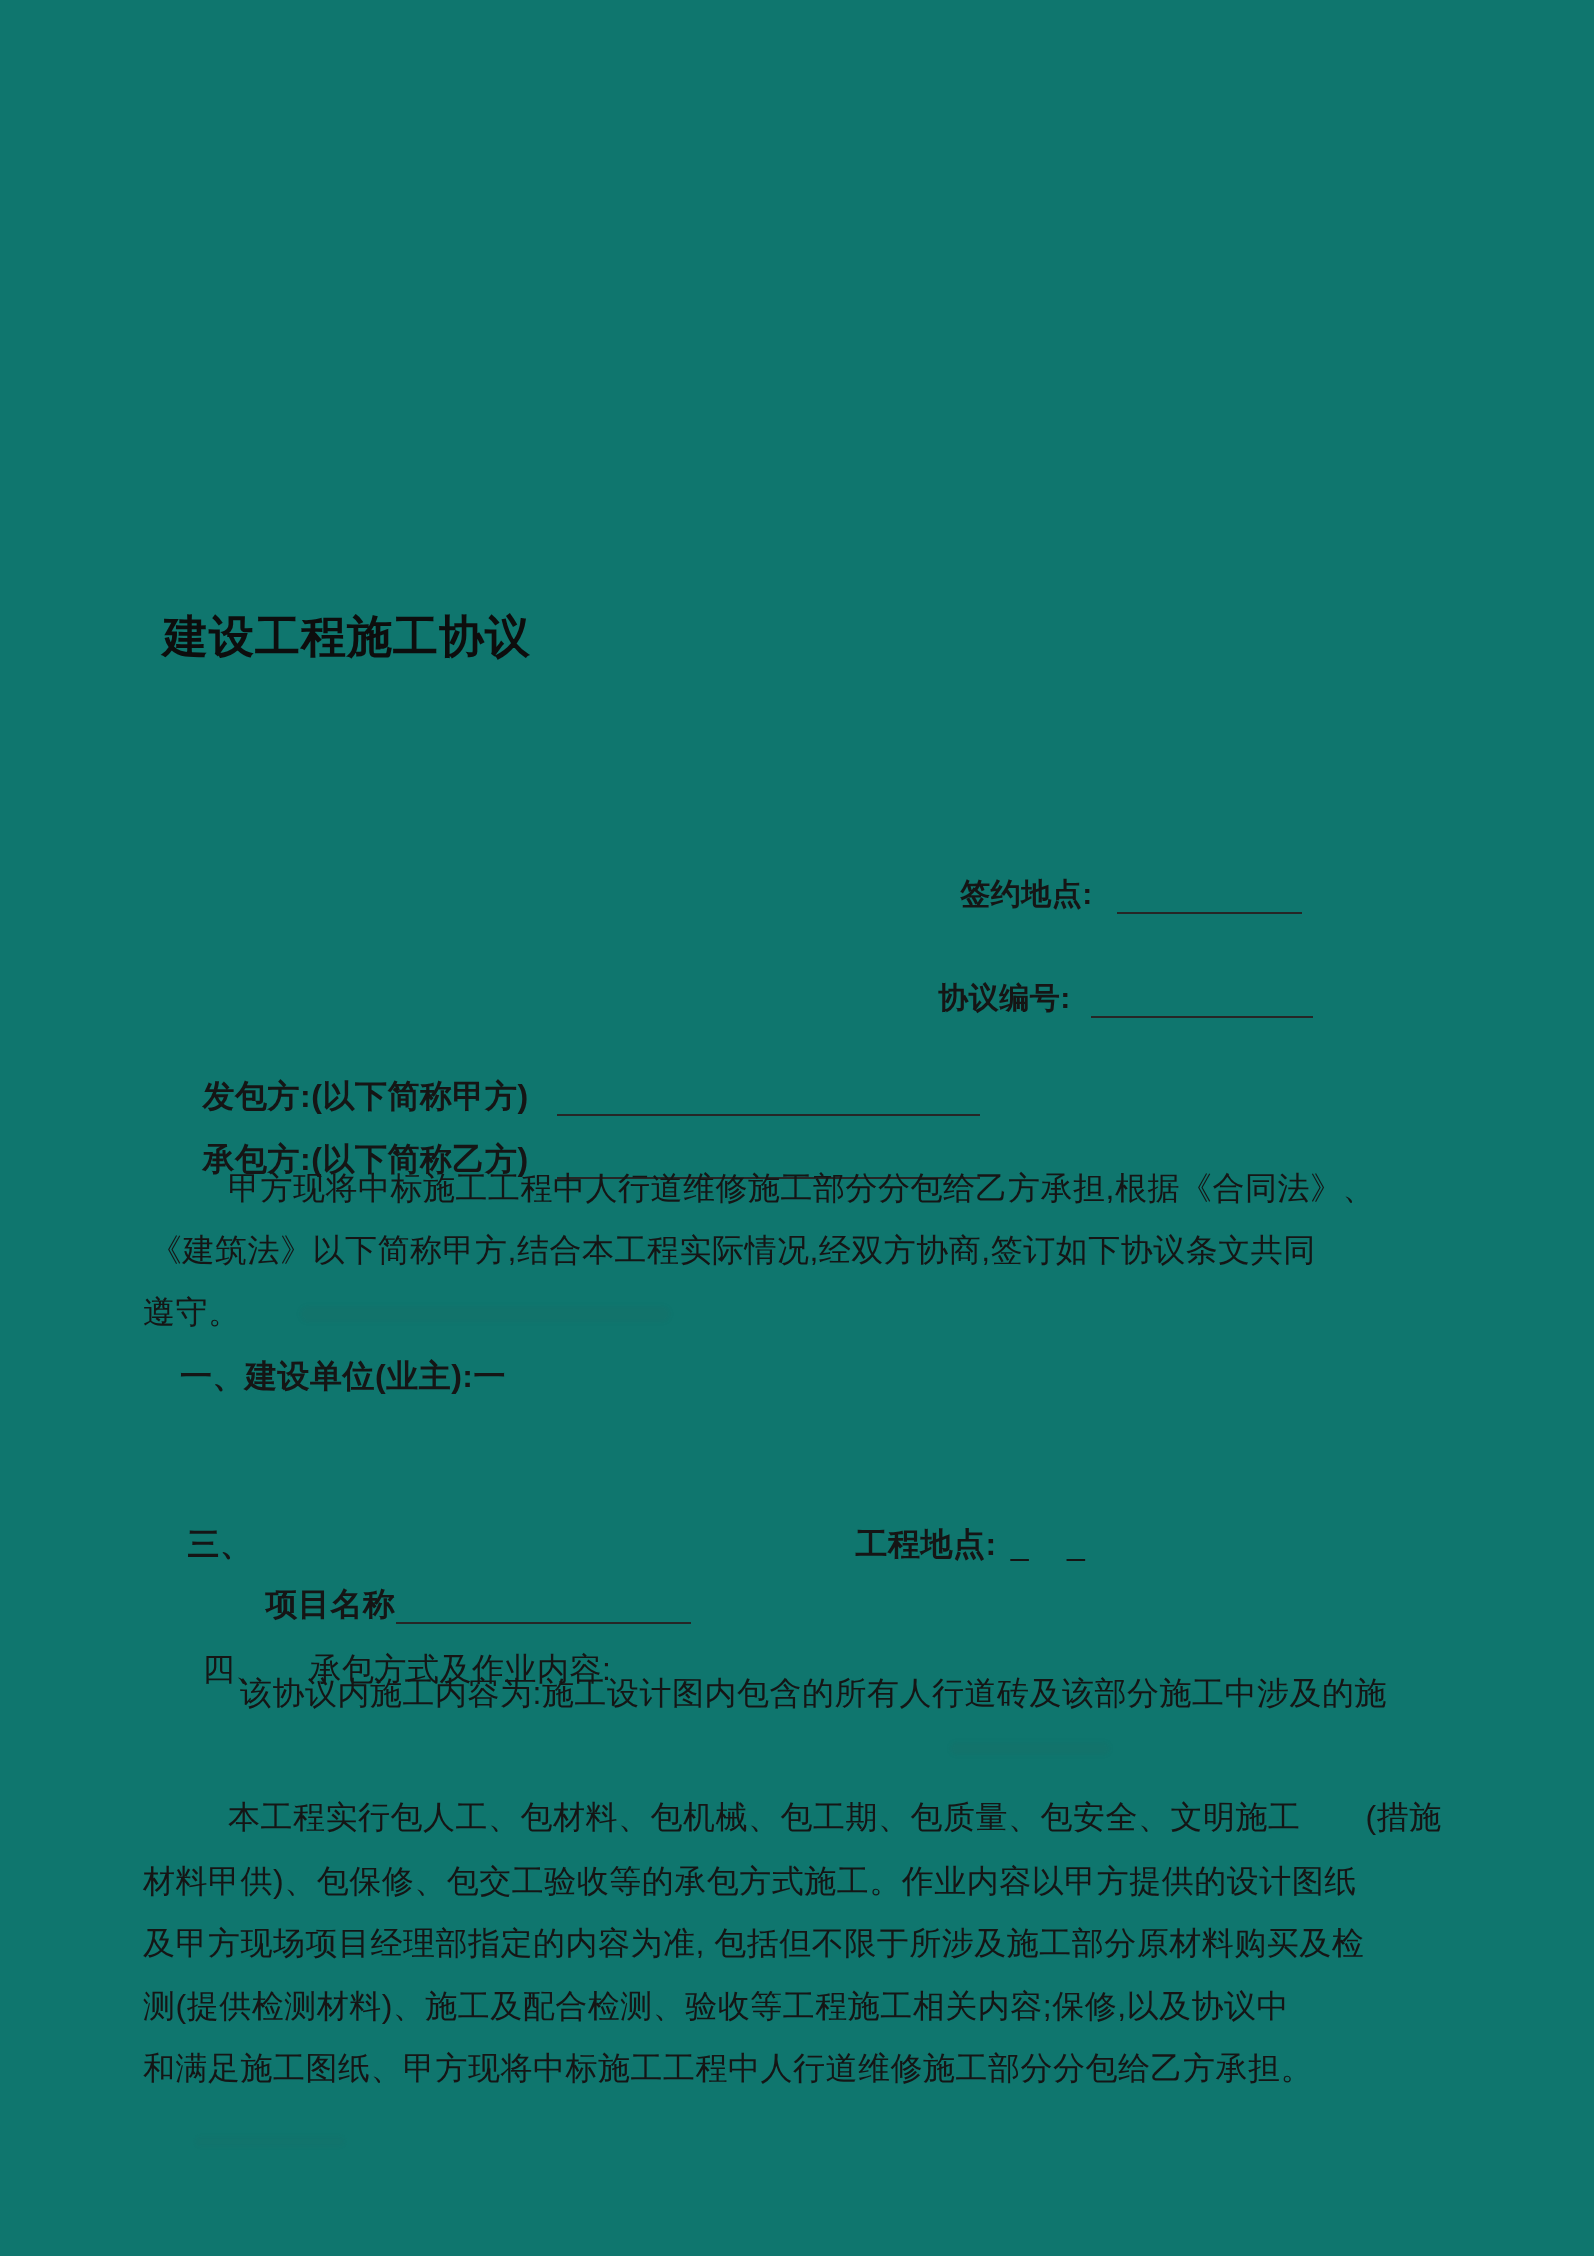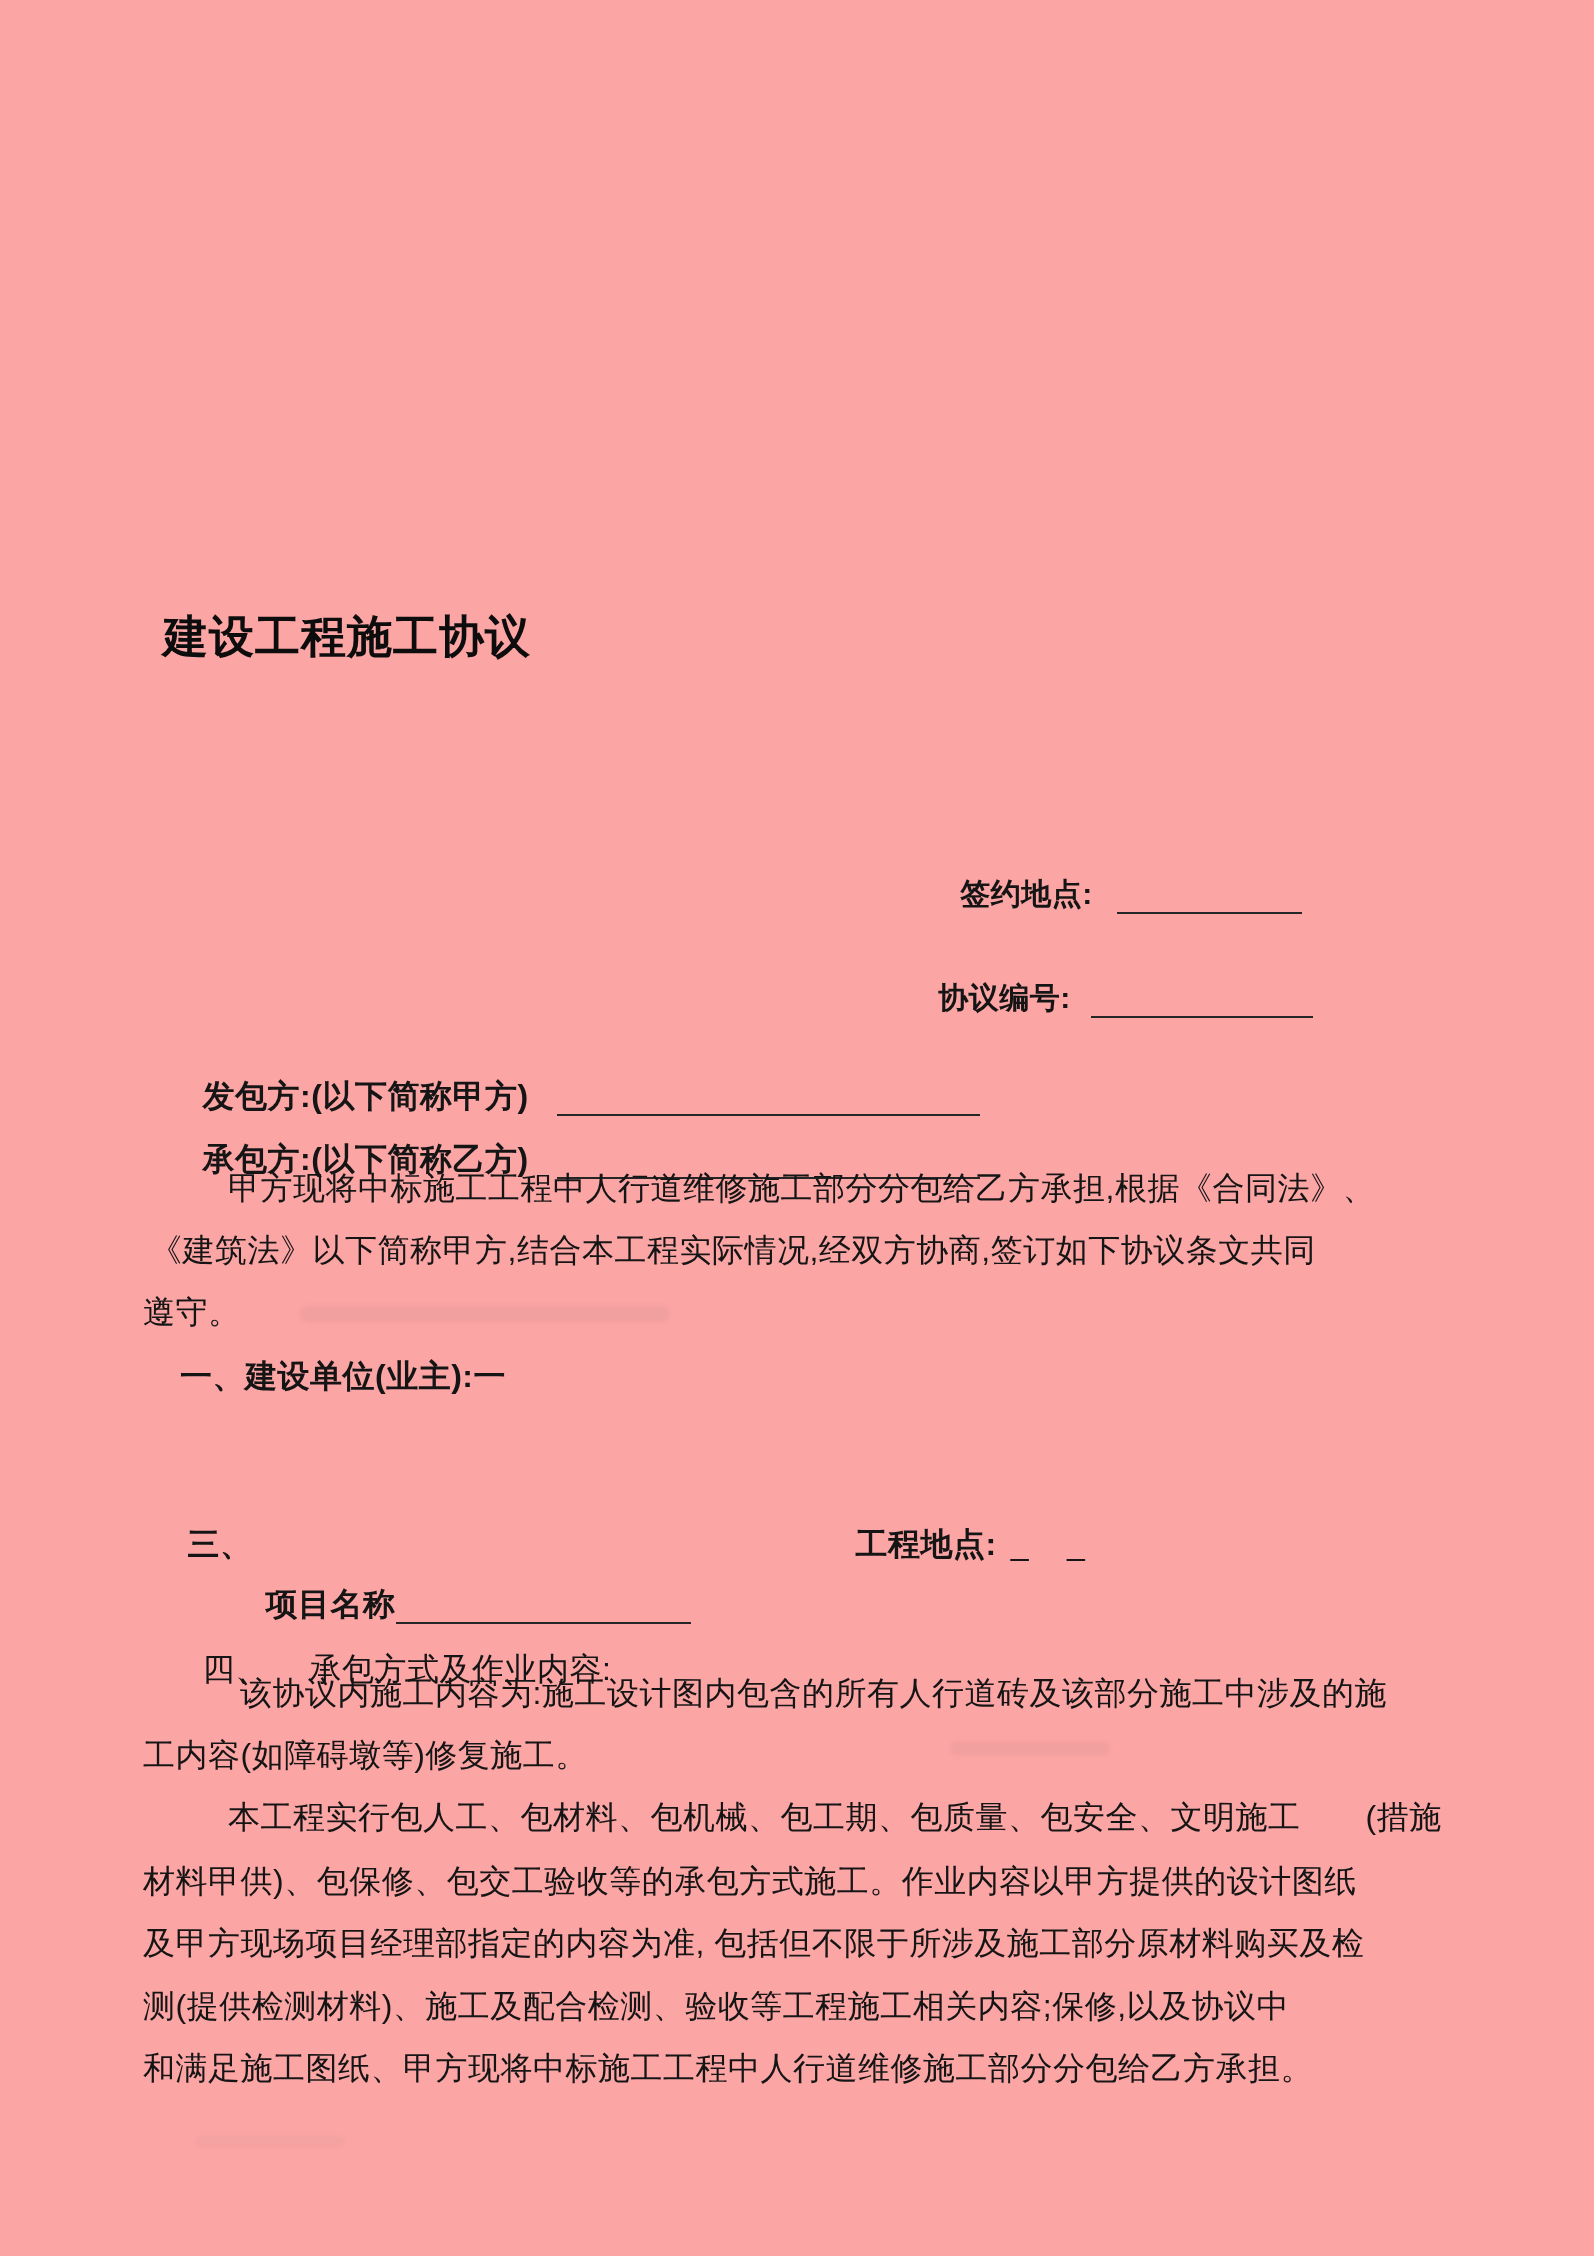--- a/index.html
+++ b/index.html
@@ -1,20 +1,20 @@
 <!DOCTYPE html>
 <html lang="zh"><head>
 <meta charset="utf-8">
 <style>
   html,body{margin:0;padding:0;background:#ffffff;}
   .page{
     position:relative;
     width:1594px;
     height:2256px;
-    background:#fca5a5;
+    background:#0f766e;
     overflow:hidden;
     font-family:"Liberation Sans","DejaVu Sans",sans-serif;
     color:#151515;
   }
   .line{
     position:absolute;
     font-size:32px;
     line-height:40px;
     white-space:pre;
     letter-spacing:0.5px;
@@ -79,21 +79,20 @@
 
   <div class="line" style="left:228px;top:1544px;">
     <span class="b">项目名称</span><span class="blank" style="width:295px;"></span>
   </div>
 
   <div class="line" style="left:165px;top:1609px;">
     <span>四、</span><span class="gap" style="width:42px;"></span><span>承包方式及作业内容:</span>
   </div>
 
   <div class="line" style="left:240px;top:1673px;">该协议内施工内容为:施工设计图内包含的所有人行道砖及该部分施工中涉及的施</div>
-  <div class="line" style="left:143px;top:1735px;">工内容(如障碍墩等)修复施工。</div>
   <div class="line" style="left:228px;top:1797px;">本工程实行包人工、包材料、包机械、包工期、包质量、包安全、文明施工　　(措施</div>
   <div class="line" style="left:143px;top:1861px;">材料甲供)、包保修、包交工验收等的承包方式施工。作业内容以甲方提供的设计图纸</div>
   <div class="line" style="left:143px;top:1923px;">及甲方现场项目经理部指定的内容为准, 包括但不限于所涉及施工部分原材料购买及检</div>
   <div class="line" style="left:143px;top:1986px;">测(提供检测材料)、施工及配合检测、验收等工程施工相关内容;保修,以及协议中</div>
   <div class="line" style="left:143px;top:2048px;">和满足施工图纸、甲方现将中标施工工程中人行道维修施工部分分包给乙方承担。</div>
 
   <div class="smudge" style="left:300px;top:1306px;width:370px;height:16px;"></div>
   <div class="smudge" style="left:950px;top:1742px;width:160px;height:13px;"></div>
   <div class="smudge" style="left:195px;top:2136px;width:150px;height:11px;opacity:.7;"></div>
 

